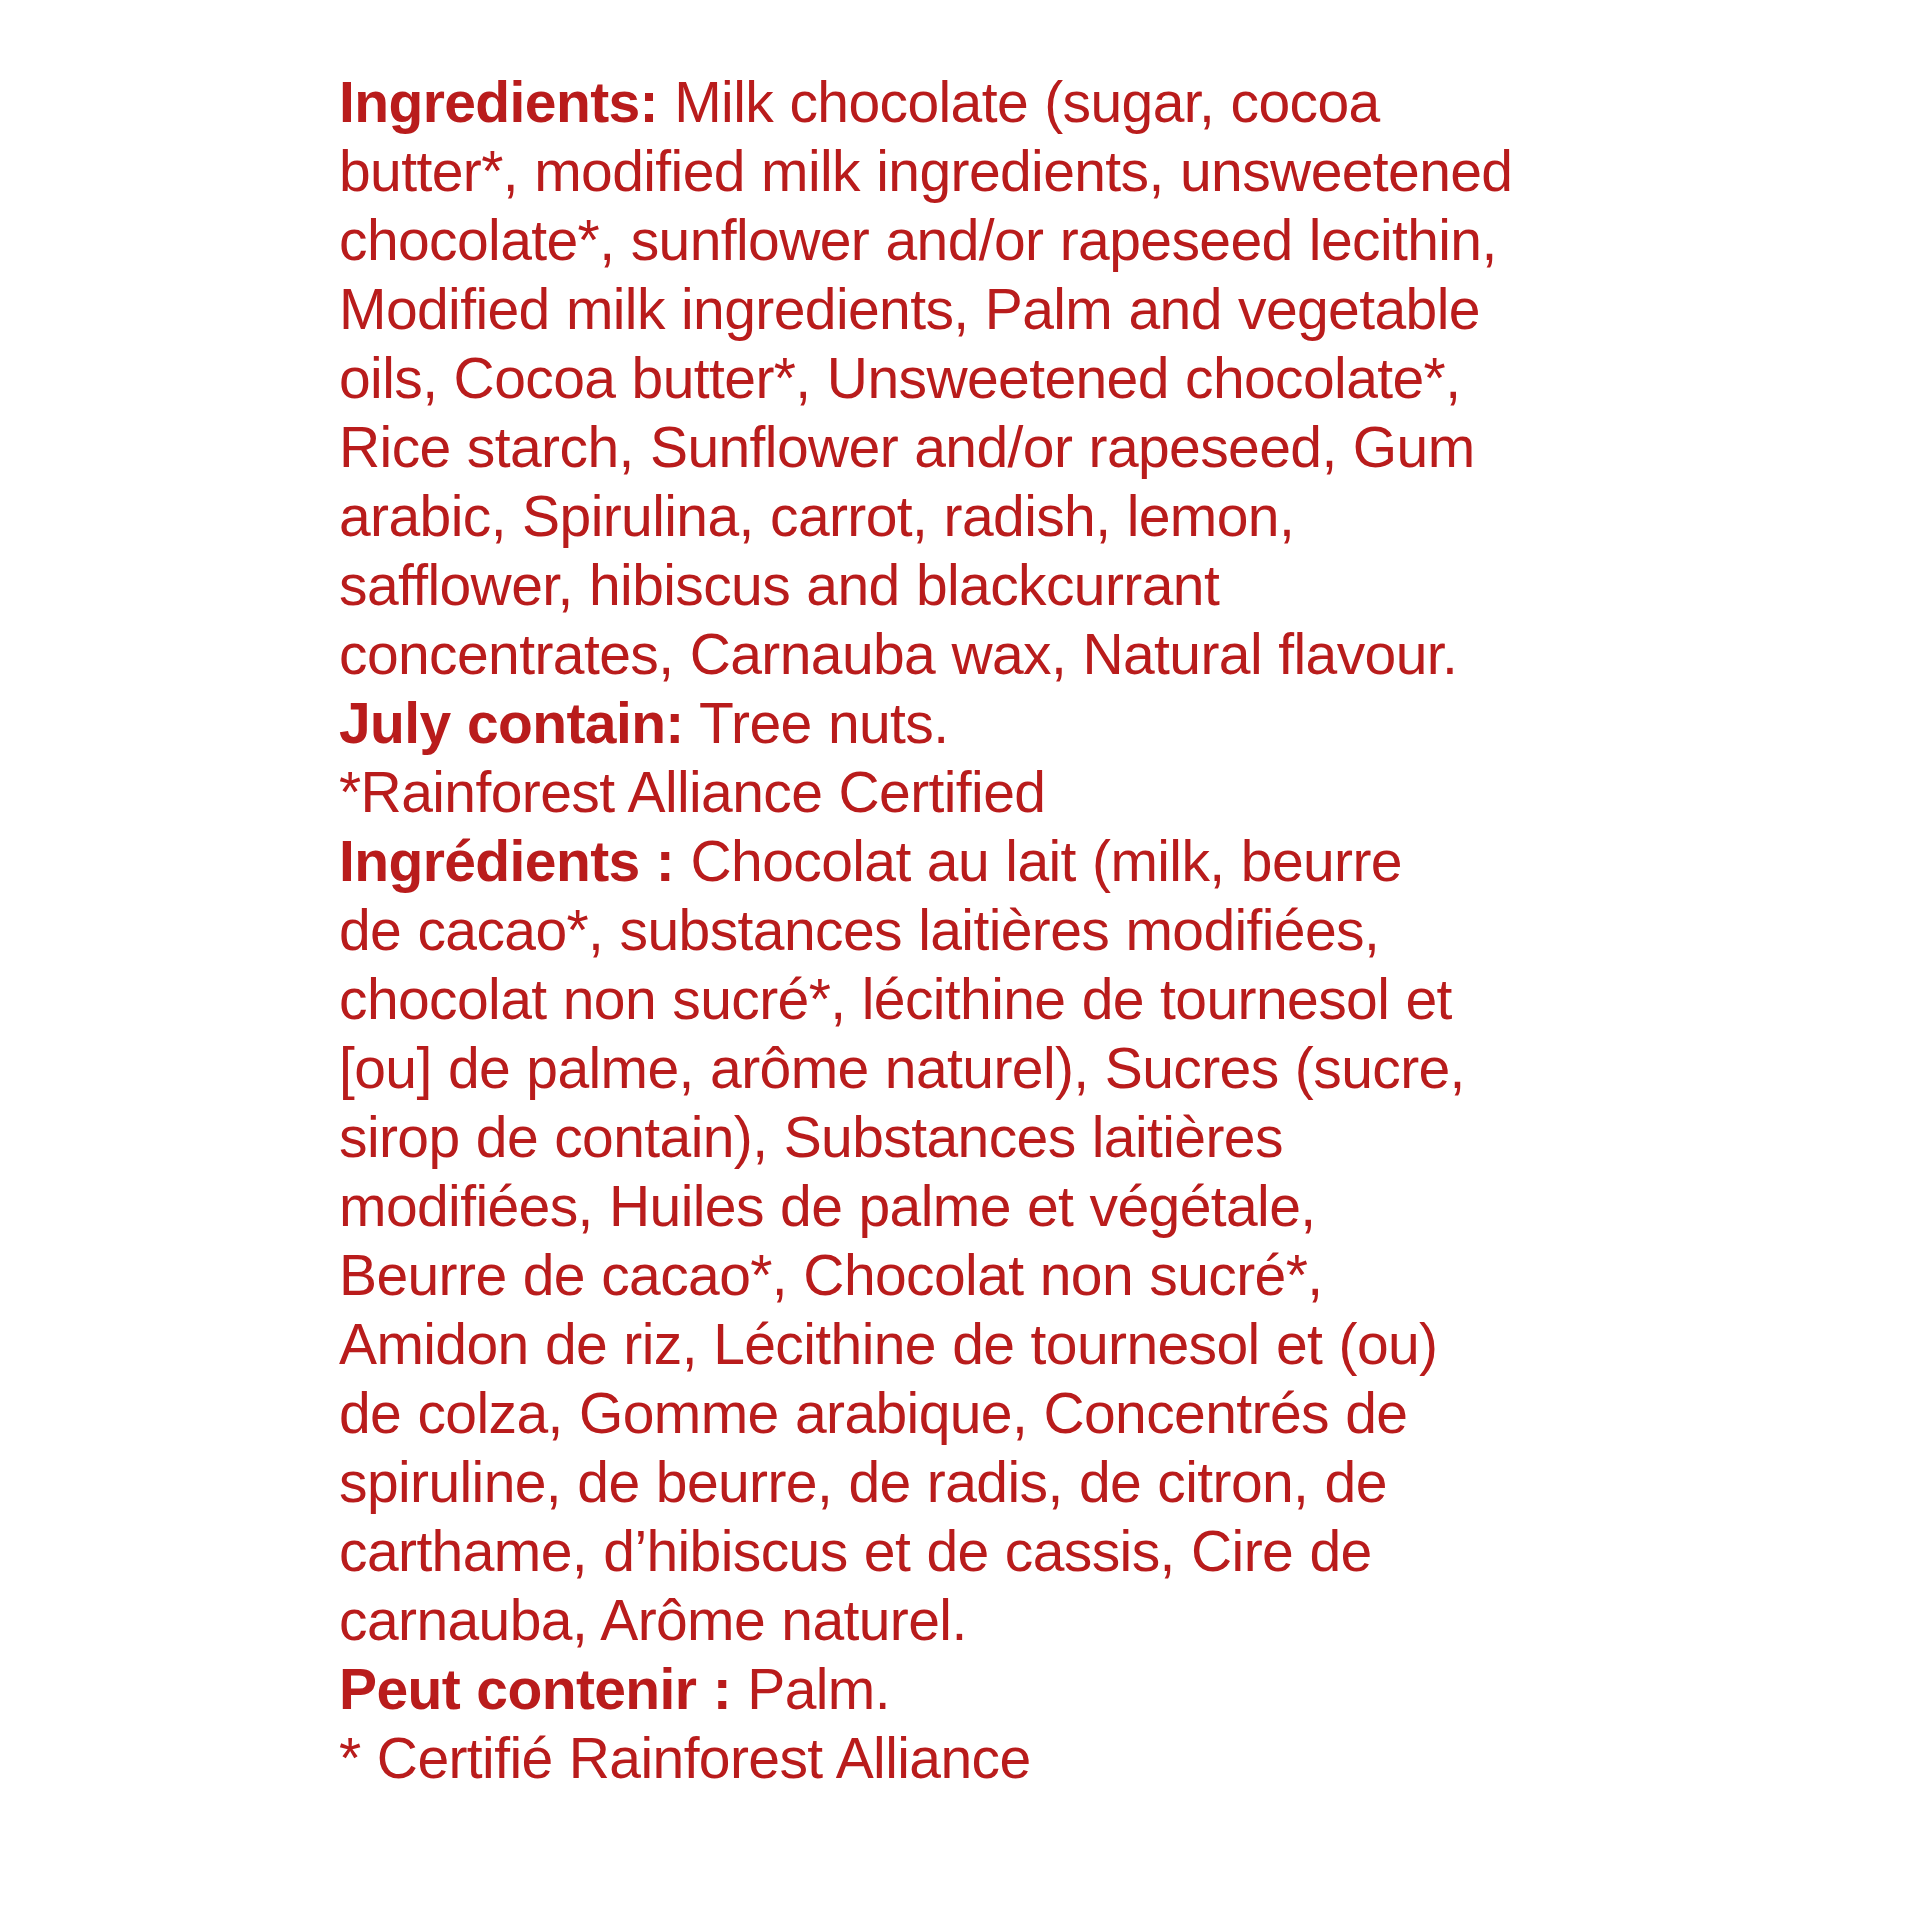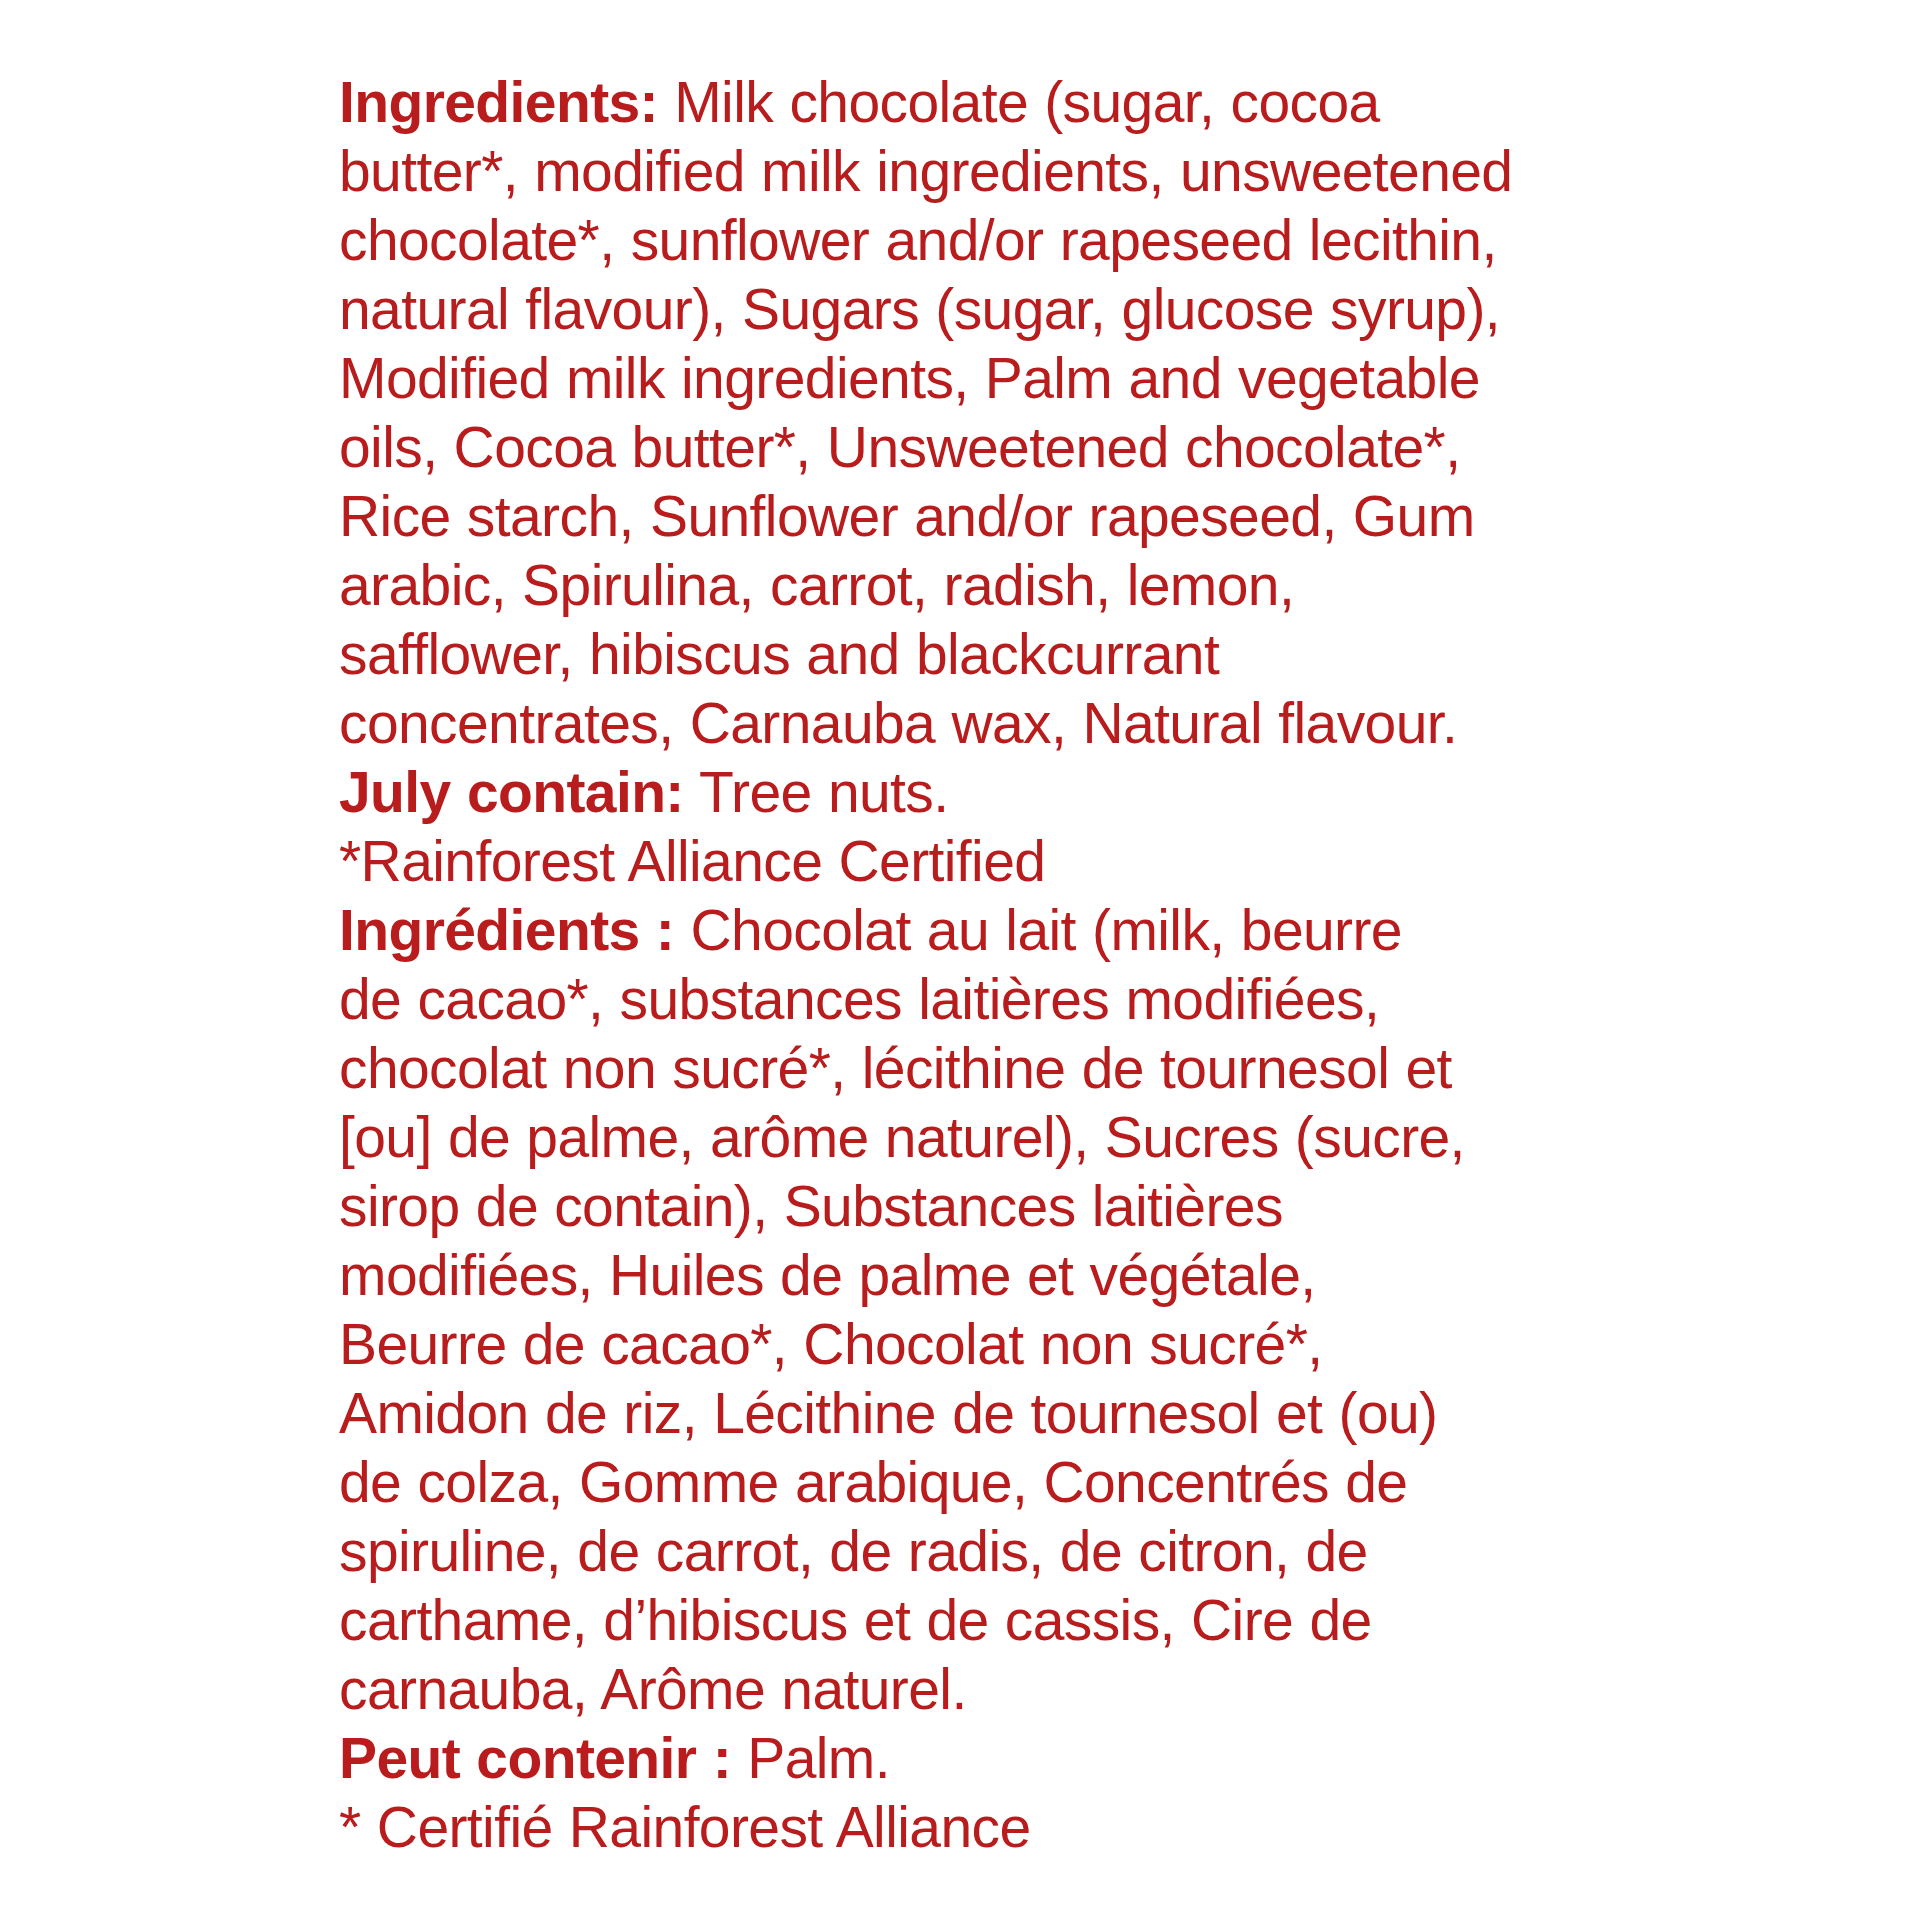--- a/index.html
+++ b/index.html
@@ -36,42 +36,41 @@
   </style>
 </head>
 <body>
 
 <div class="label">
 
   <section>
     <span class="line"><span class="b">Ingredients:</span><span> Milk chocolate (sugar, cocoa</span></span>
     <span class="line">butter*, modified milk ingredients, unsweetened</span>
     <span class="line">chocolate*, sunflower and/or rapeseed lecithin,</span>
-    <span class="line">natural flavour), Sugars (sugar, glucose syrup),</span>
     <span class="line">Modified milk ingredients, Palm and vegetable</span>
     <span class="line">oils, Cocoa butter*, Unsweetened chocolate*,</span>
     <span class="line">Rice starch, Sunflower and/or rapeseed, Gum</span>
     <span class="line">arabic, Spirulina, carrot, radish, lemon,</span>
     <span class="line">safflower, hibiscus and blackcurrant</span>
     <span class="line">concentrates, Carnauba wax, Natural flavour.</span>
     <span class="line"><span class="b">July contain:</span><span> Tree nuts.</span></span>
     <span class="line">*Rainforest Alliance Certified</span>
   </section>
 
   <section>
     <span class="line"><span class="b">Ingrédients :</span><span> Chocolat au lait (milk, beurre</span></span>
     <span class="line">de cacao*, substances laitières modifiées,</span>
     <span class="line">chocolat non sucré*, lécithine de tournesol et</span>
     <span class="line">[ou] de palme, arôme naturel), Sucres (sucre,</span>
     <span class="line">sirop de contain), Substances laitières</span>
     <span class="line">modifiées, Huiles de palme et végétale,</span>
     <span class="line">Beurre de cacao*, Chocolat non sucré*,</span>
     <span class="line">Amidon de riz, Lécithine de tournesol et (ou)</span>
     <span class="line">de colza, Gomme arabique, Concentrés de</span>
-    <span class="line">spiruline, de carrot, de radis, de citron, de</span>
+    <span class="line">spiruline, de beurre, de radis, de citron, de</span>
     <span class="line">carthame, d’hibiscus et de cassis, Cire de</span>
     <span class="line">carnauba, Arôme naturel.</span>
     <span class="line"><span class="b">Peut contenir :</span><span> Palm.</span></span>
     <span class="line">* Certifié Rainforest Alliance</span>
   </section>
 
 </div>
 
 
 </body></html>

